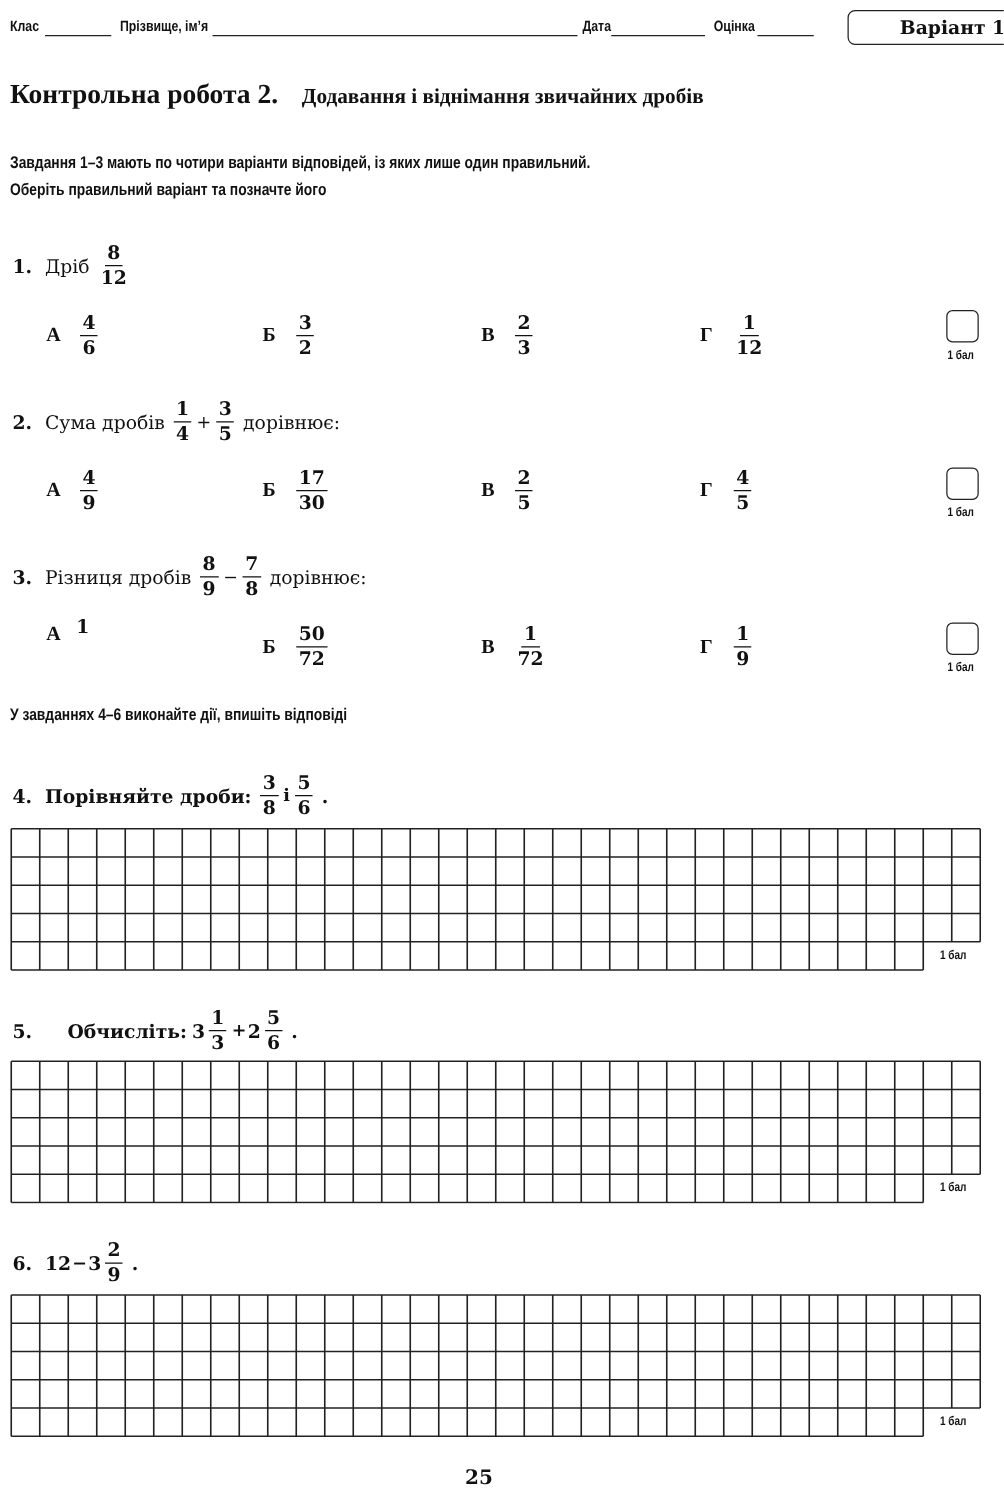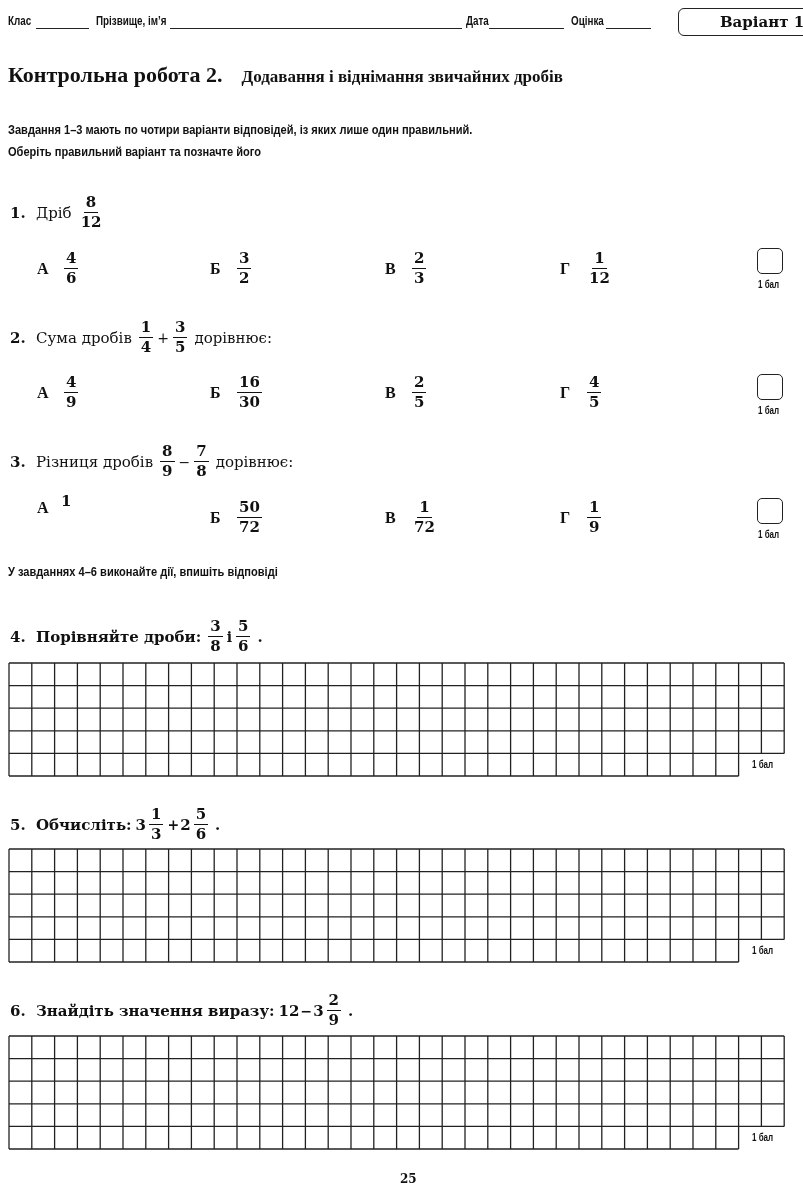--- a/index.html
+++ b/index.html
@@ -19,21 +19,21 @@
   .frac .n{padding:0 2px 1px;border-bottom:1.5px solid #111;}
   .frac .d{padding:1px 2px 0;}
   .op{margin:0 1px;font-size:14px;}
   .opt{position:absolute;display:flex;align-items:center;font-size:15px;}
   .opt .letter{font-weight:bold;width:24px;font-family:"Liberation Serif",serif;font-size:16px;}
   .opt .val{font-weight:bold;}
   .box{position:absolute;width:24px;height:24px;border:1.5px solid #222;border-radius:5px;}
   .pts{position:absolute;font-family:"Liberation Sans",sans-serif;font-weight:bold;font-size:10px;transform:scaleX(0.8);transform-origin:left center;white-space:nowrap;}
   .grid{position:absolute;left:8px;}
   .grid svg{display:block;}
-  .pagenum{position:absolute;left:400px;top:1172px;font-weight:bold;font-size:12px;}
+  .pagenum{position:absolute;left:372px;top:1172px;font-weight:bold;font-size:16px;}
 </style>
 </head>
 <body>
 
 <div class="abs hdr" style="left:8px;top:14px;">Клас</div>
 <div class="line" style="left:36px;top:28px;width:53px;"></div>
 <div class="abs hdr" style="left:96px;top:14px;">Прізвище, ім’я</div>
 <div class="line" style="left:170px;top:28px;width:292px;"></div>
 <div class="abs hdr" style="left:466px;top:14px;">Дата</div>
 <div class="line" style="left:489px;top:28px;width:75px;"></div>
@@ -113,21 +113,21 @@
     <div class="opt" style="left: 37px; top: 374px;">
       <span class="letter">А</span>
       <span class="frac">
         <span class="n">4</span>
         <span class="d">9</span>
       </span>
     </div>
     <div class="opt" style="left: 210px; top: 374px;">
       <span class="letter">Б</span>
       <span class="frac">
-        <span class="n">16</span>
+        <span class="n">17</span>
         <span class="d">30</span>
       </span>
     </div>
     <div class="opt" style="left: 385px; top: 374px;">
       <span class="letter">В</span>
       <span class="frac">
         <span class="n">2</span>
         <span class="d">5</span>
       </span>
     </div>
@@ -248,21 +248,21 @@
         <line x1="685" y1="1" x2="685" y2="114" stroke="#222" stroke-width="1.3"></line>
         <line x1="707.8000000000001" y1="1" x2="707.8000000000001" y2="114" stroke="#222" stroke-width="1.3"></line>
         <line x1="730.6" y1="1" x2="730.6" y2="114" stroke="#222" stroke-width="1.3"></line>
         <line x1="753.4" y1="1" x2="753.4" y2="91.4" stroke="#222" stroke-width="1.3"></line>
         <line x1="776.2" y1="1" x2="776.2" y2="91.4" stroke="#222" stroke-width="1.3"></line>
       </svg>
     </div>
     <div class="pts" style="left: 752px; top: 759.4px;">1 бал</div>
     <div class="q bold" style="top: 806px;">
       <span class="num">5.</span>
-      <span style="margin-right: 4px;">Обчисліть:</span>
+      <span style="margin-right: 4px; margin-left: 18px;">Обчисліть:</span>
       <span style="display: inline-flex; align-items: center;">
         <span style="font-weight: bold; font-size: 15px;">3</span>
         <span class="frac">
           <span class="n">1</span>
           <span class="d">3</span>
         </span>
       </span>
       <span style="display: inline-flex; align-items: center;">
         <span class="op">+</span>
       </span>
@@ -316,21 +316,20 @@
         <line x1="685" y1="1" x2="685" y2="114" stroke="#222" stroke-width="1.3"></line>
         <line x1="707.8000000000001" y1="1" x2="707.8000000000001" y2="114" stroke="#222" stroke-width="1.3"></line>
         <line x1="730.6" y1="1" x2="730.6" y2="114" stroke="#222" stroke-width="1.3"></line>
         <line x1="753.4" y1="1" x2="753.4" y2="91.4" stroke="#222" stroke-width="1.3"></line>
         <line x1="776.2" y1="1" x2="776.2" y2="91.4" stroke="#222" stroke-width="1.3"></line>
       </svg>
     </div>
     <div class="pts" style="left: 752px; top: 945.4px;">1 бал</div>
     <div class="q bold" style="top: 992px;">
       <span class="num">6.</span>
-      <span style="margin-right: 4px;">Знайдіть значення виразу:</span>
       <span style="display: inline-flex; align-items: center;">
         <span style="font-weight: bold; font-size: 15px;">12</span>
       </span>
       <span style="display: inline-flex; align-items: center;">
         <span class="op">−</span>
       </span>
       <span style="display: inline-flex; align-items: center;">
         <span style="font-weight: bold; font-size: 15px;">3</span>
         <span class="frac">
           <span class="n">2</span>

